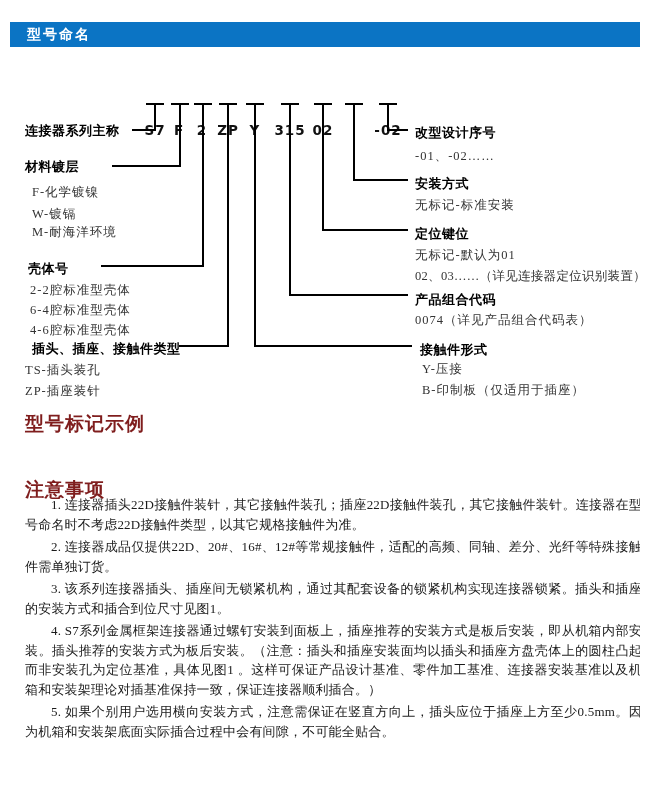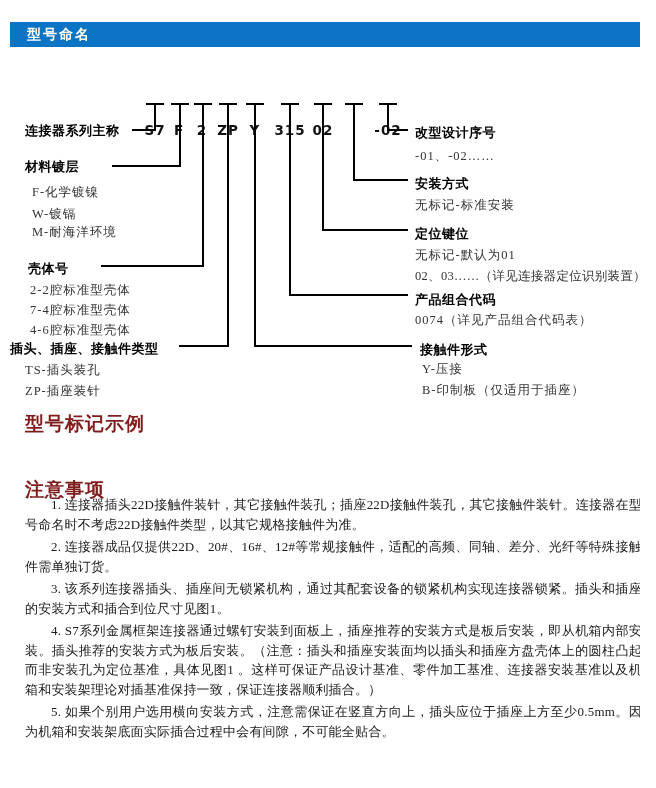--- a/index.html
+++ b/index.html
@@ -75,24 +75,24 @@
 
   <div class="blab" style="left:25px;top:122px">连接器系列主称</div>
 
   <div class="blab" style="left:25px;top:158px">材料镀层</div>
   <div class="sub" style="left:32px;top:184px">F-化学镀镍</div>
   <div class="sub" style="left:32px;top:206px">W-镀镉</div>
   <div class="sub" style="left:32px;top:224px">M-耐海洋环境</div>
 
   <div class="blab" style="left:28px;top:260px">壳体号</div>
   <div class="sub" style="left:30px;top:282px">2-2腔标准型壳体</div>
-  <div class="sub" style="left:30px;top:302px">7-4腔标准型壳体</div>
+  <div class="sub" style="left:30px;top:302px">6-4腔标准型壳体</div>
   <div class="sub" style="left:30px;top:322px">4-6腔标准型壳体</div>
 
-  <div class="blab" style="left:10px;top:340px">插头、插座、接触件类型</div>
+  <div class="blab" style="left:32px;top:340px">插头、插座、接触件类型</div>
   <div class="sub" style="left:25px;top:362px">TS-插头装孔</div>
   <div class="sub" style="left:25px;top:383px">ZP-插座装针</div>
 
   <div class="blab" style="left:415px;top:124px">改型设计序号</div>
   <div class="sub" style="left:415px;top:148px">-01、-02……</div>
 
   <div class="blab" style="left:415px;top:175px">安装方式</div>
   <div class="sub" style="left:415px;top:197px">无标记-标准安装</div>
 
   <div class="blab" style="left:415px;top:225px">定位键位</div>

